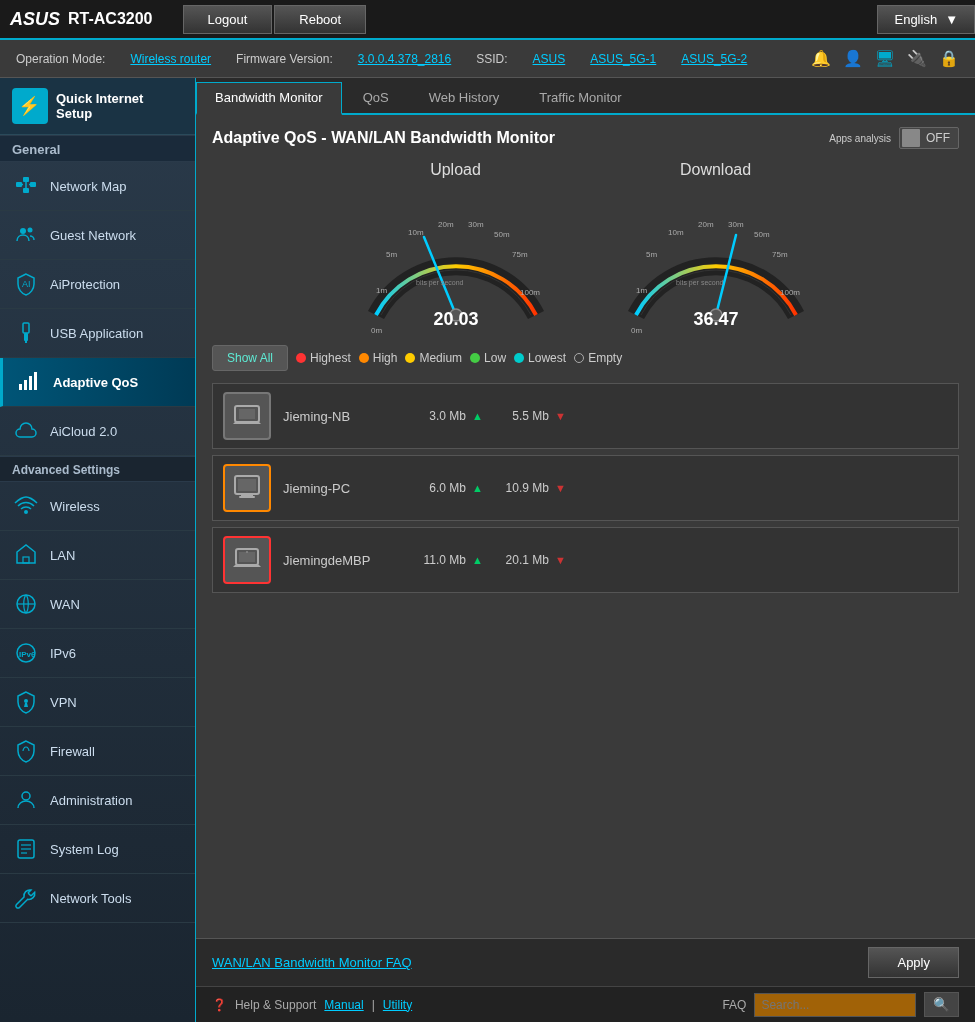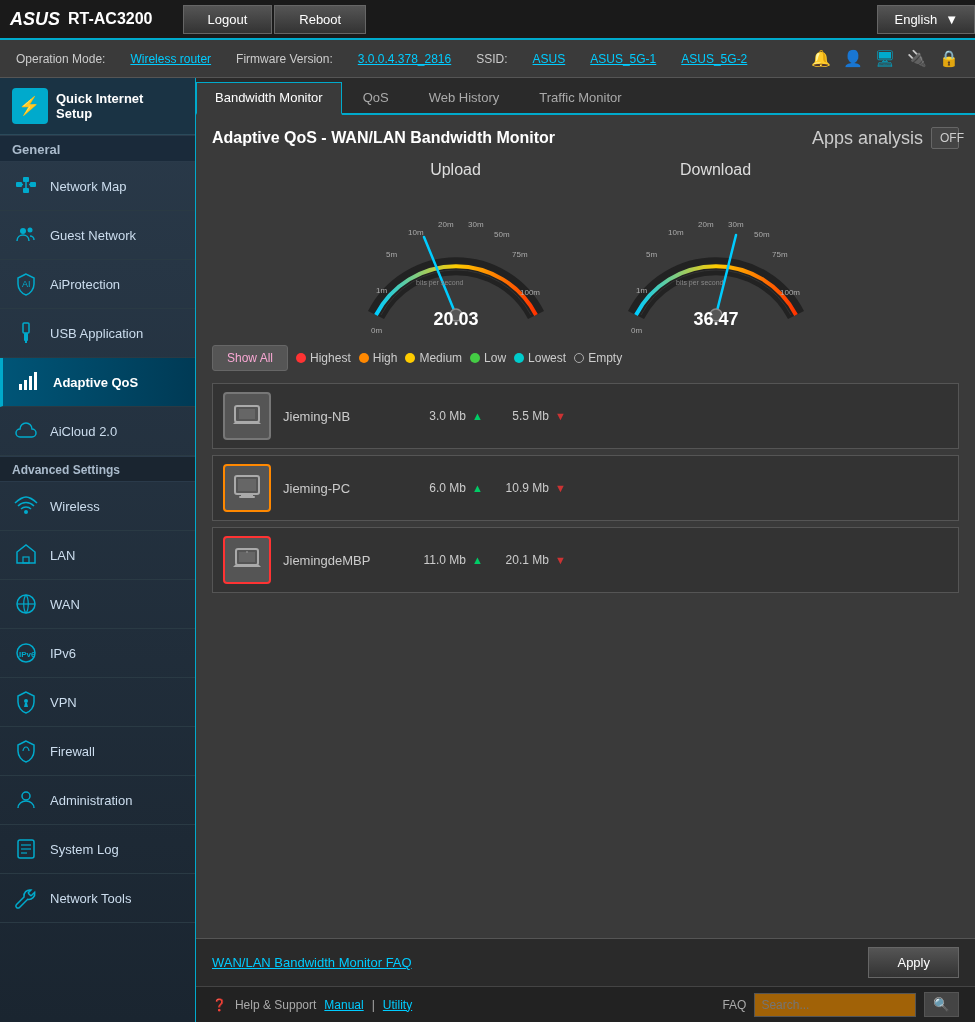--- a/index.html
+++ b/index.html
@@ -47,33 +47,33 @@
     .tab { padding: 7px 18px; color: #aaa; cursor: pointer; font-size: 13px; border: 1px solid transparent; margin-right: 2px; }
     .tab.active { background: #3a3a3a; color: #fff; border: 1px solid #00aacc; border-bottom: 2px solid #3a3a3a; margin-bottom: -2px; }
 
     
     #page-content { flex: 1; background: #3a3a3a; padding: 12px 16px; overflow-y: auto; }
 
     
     #page-title-bar { display: flex; align-items: center; justify-content: space-between; margin-bottom: 12px; }
     #page-title { color: #fff; font-size: 16px; font-weight: bold; }
     #apps-analysis { display: flex; align-items: center; gap: 8px; }
-    #apps-analysis-label { color: #ccc; font-size: 18px; }
-    #toggle-track { width: 28px; height: 22px; background: #444; border: 1px solid #666; border-radius: 2px; display: flex; align-items: center; }
+    #apps-analysis-label { color: #ccc; font-size: 10px; }
+    #toggle-track { width: 60px; height: 22px; background: #444; border: 1px solid #666; border-radius: 2px; display: flex; align-items: center; }
     #toggle-knob { width: 18px; height: 18px; background: #888; margin: 2px; border-radius: 1px; }
 
     
     #gauges { display: flex; justify-content: center; gap: 60px; margin: 10px 0; }
     .gauge-container { display: flex; flex-direction: column; align-items: center; }
     .gauge-label { color: #ddd; font-size: 16px; margin-bottom: 6px; }
     .gauge-canvas { position: relative; width: 200px; height: 150px; }
 
     
     #filter-bar { display: flex; align-items: center; gap: 8px; margin-bottom: 12px; flex-wrap: wrap; }
-    .filter-btn { background: #555; color: #f9a8d4; border: 1px solid #666; padding: 5px 14px; cursor: pointer; font-size: 12px; border-radius: 3px; }
+    .filter-btn { background: #555; color: #5eead4; border: 1px solid #666; padding: 5px 14px; cursor: pointer; font-size: 12px; border-radius: 3px; }
     .filter-indicator { display: flex; align-items: center; gap: 4px; font-size: 12px; color: #ccc; }
     .dot { width: 10px; height: 10px; border-radius: 50%; display: inline-block; }
     .dot-red { background: #ff3333; }
     .dot-orange { background: #ff8800; }
     .dot-yellow { background: #ffcc00; }
     .dot-green { background: #44cc44; }
     .dot-cyan { background: #00cccc; }
 
     
     .device-row { display: flex; align-items: center; gap: 12px; background: #333; border: 1px solid #555; margin-bottom: 6px; padding: 8px 10px; }

